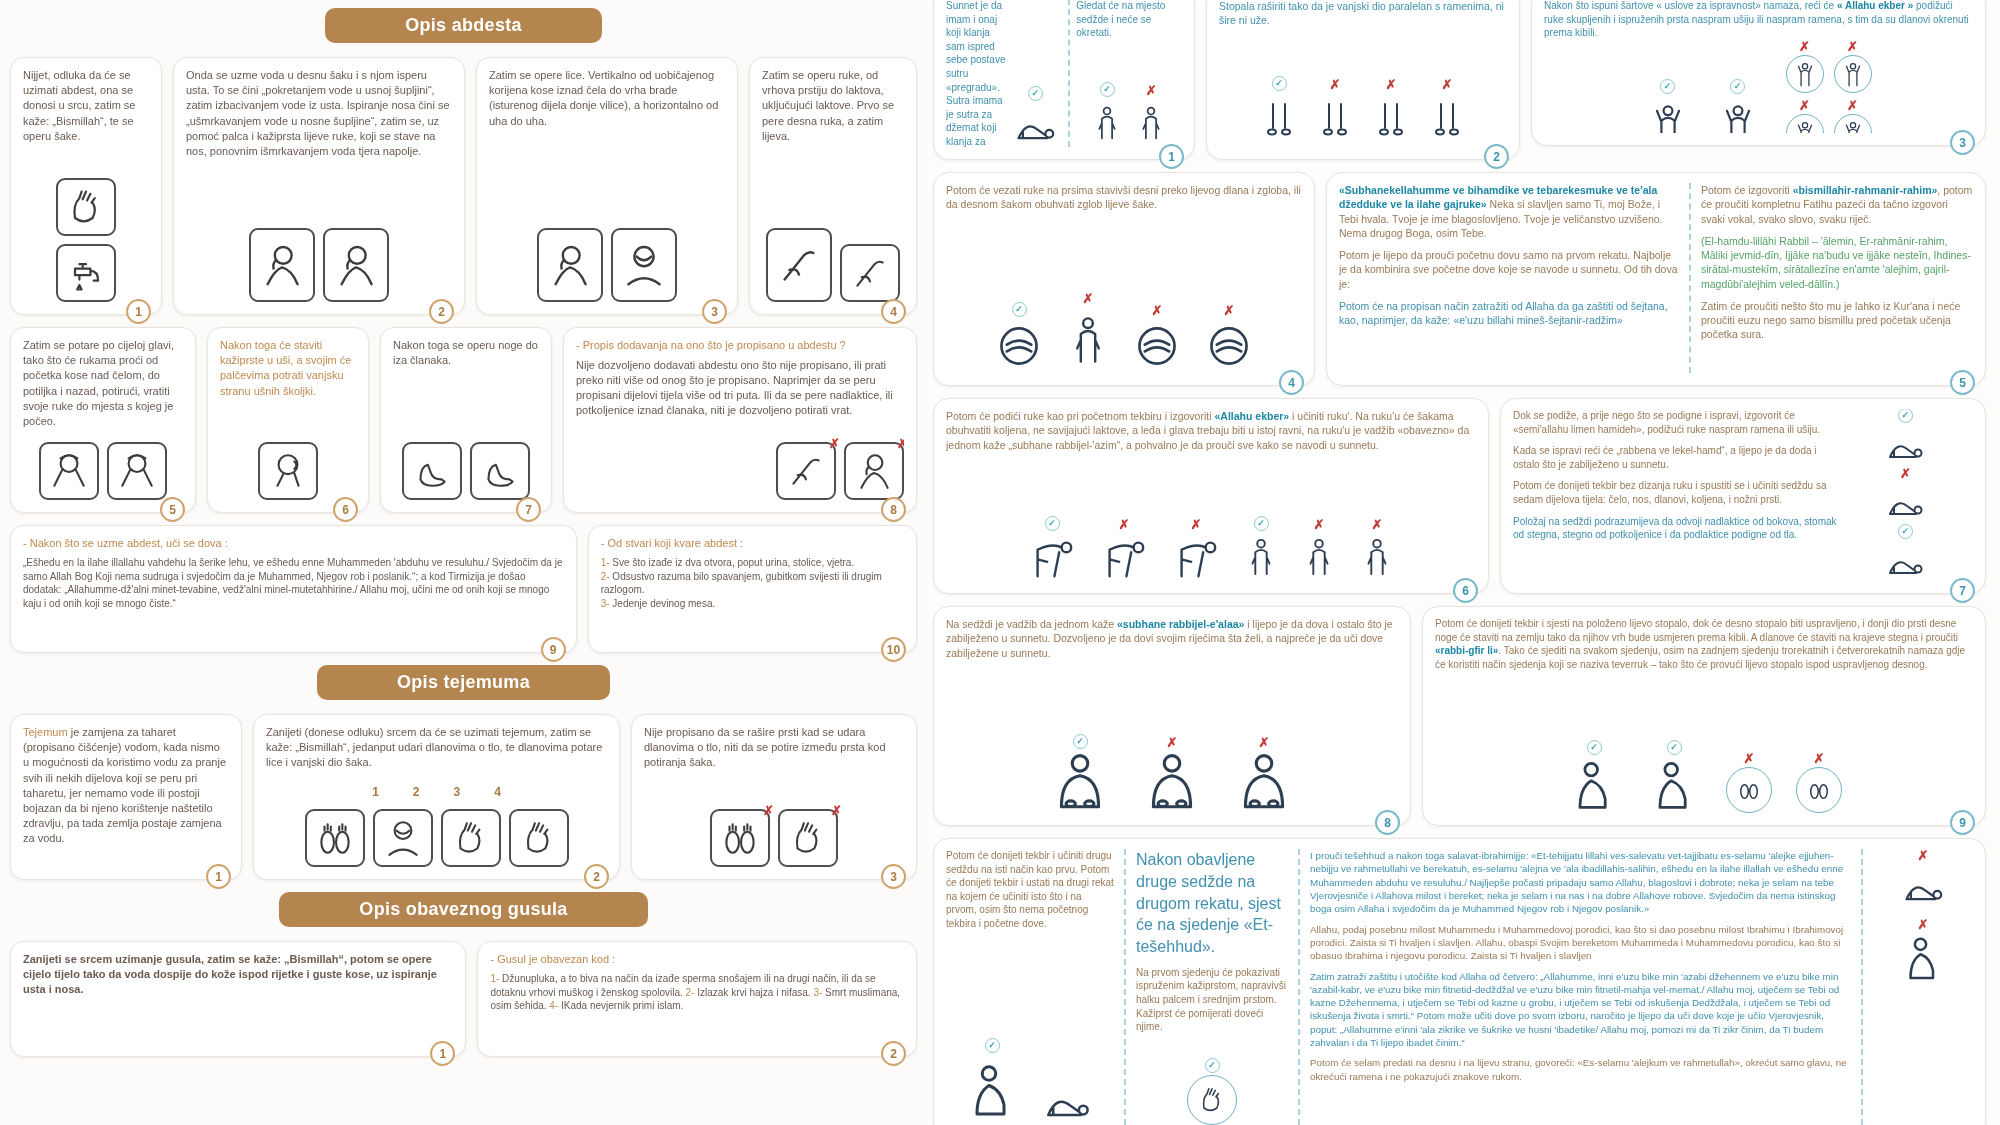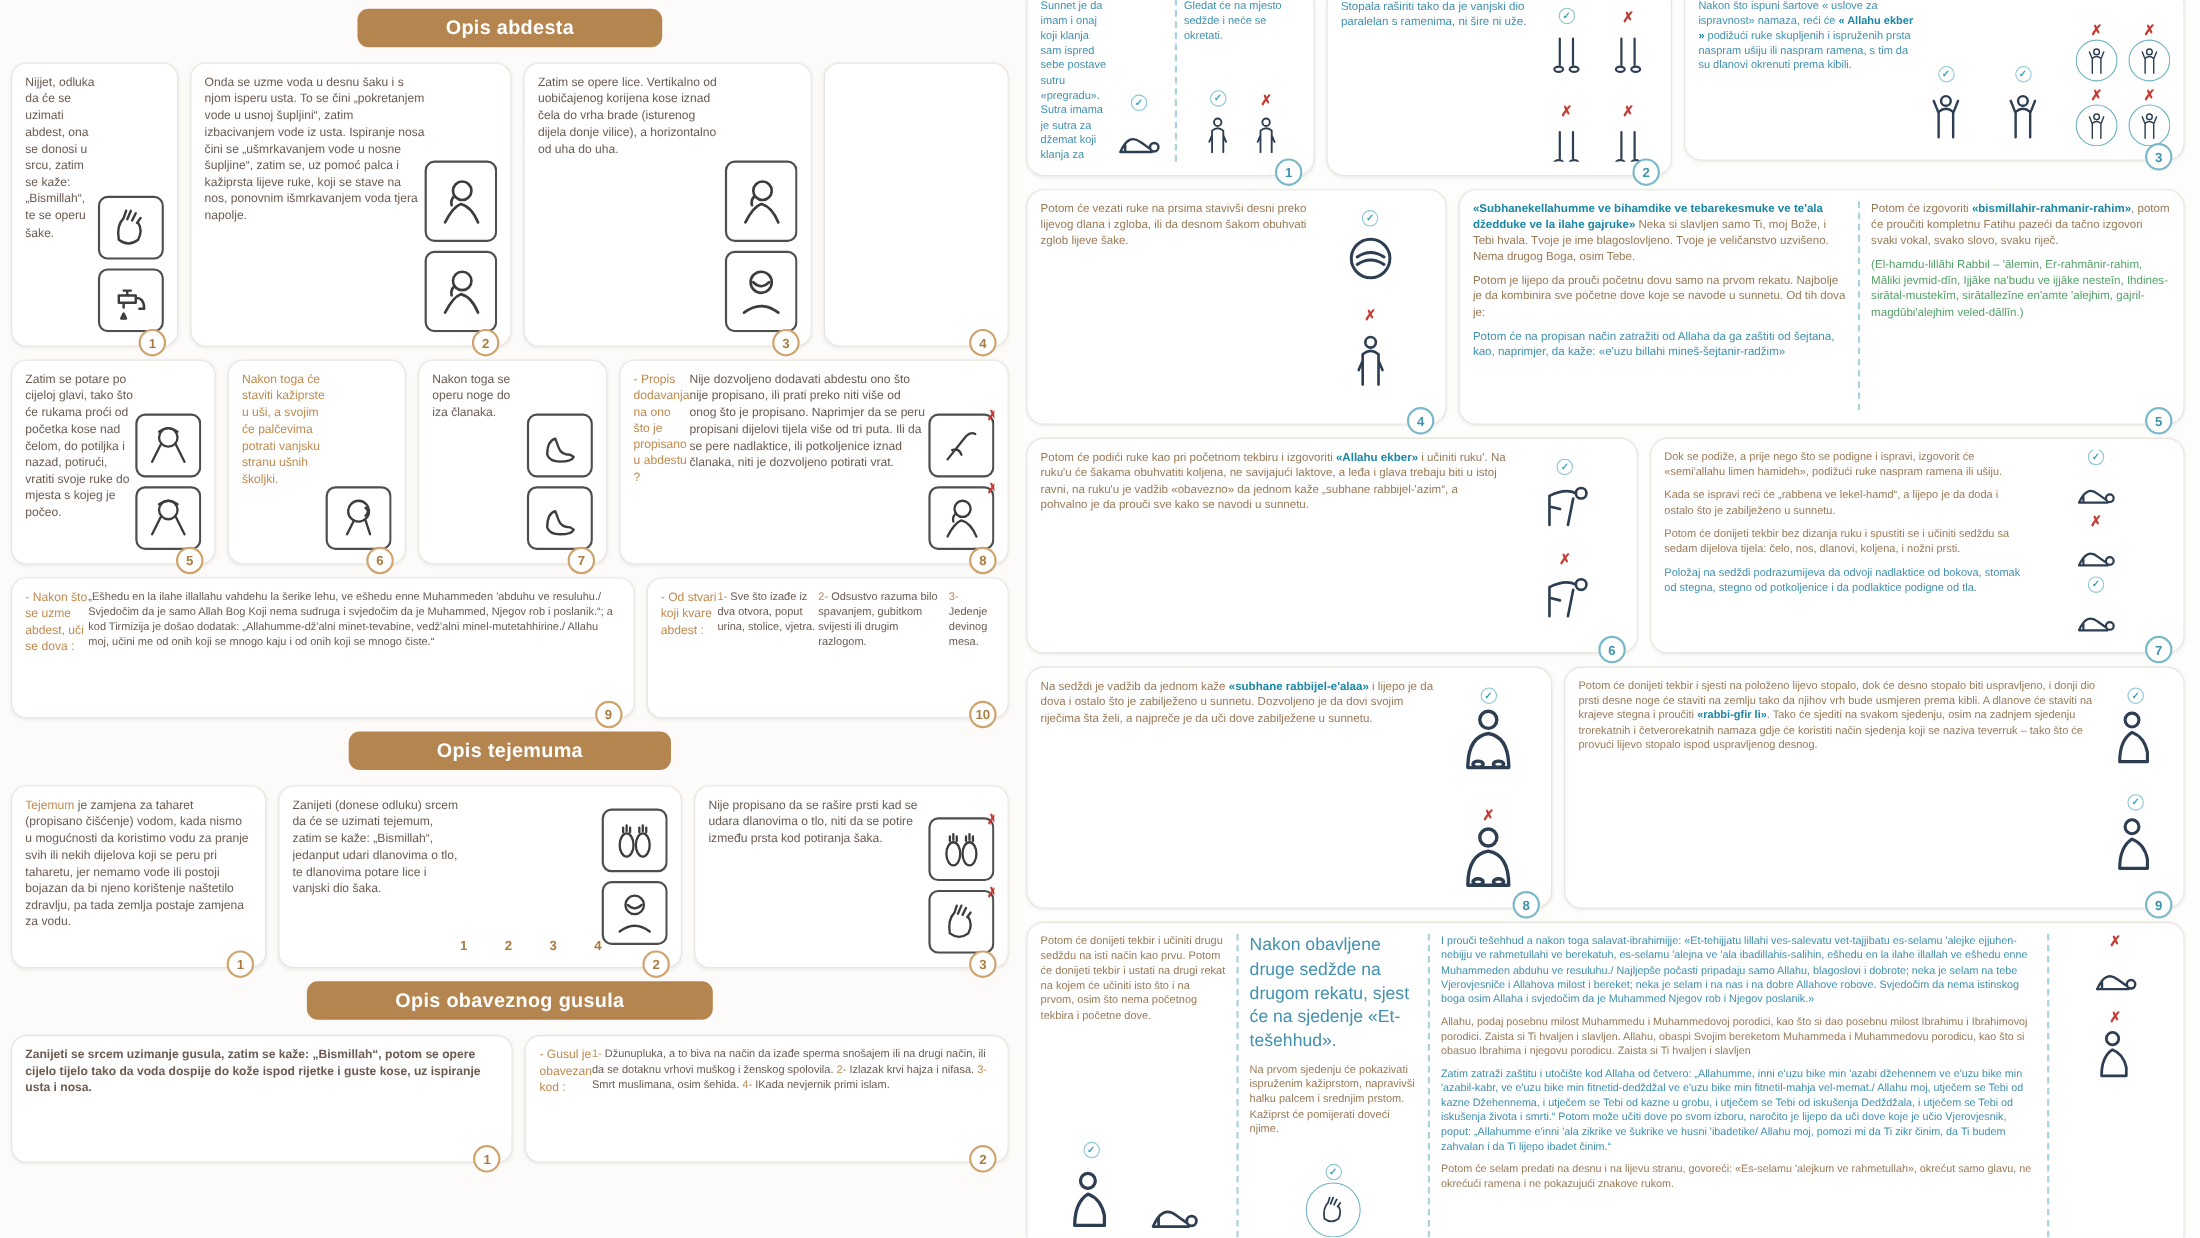--- a/index.html
+++ b/index.html
@@ -5,21 +5,21 @@
   html,body{margin:0;padding:0}
   body{width:2000px;height:1125px;overflow:hidden;background:#fdfdfc;font-family:"Liberation Sans",sans-serif}
   .pages{display:flex;width:2000px;height:1125px}
   .page{box-sizing:border-box}
   .pgL{width:925px;padding:4px 8px 0 10px;background:#fcfbf9}
   .pgR{width:1075px;padding:0 14px 0 8px;background:#fdfdfc}
   .row{display:flex;gap:11px;margin-bottom:12px}
   .card{position:relative;background:#fff;border:1px solid #e9e4de;border-radius:14px;
         box-shadow:0 1px 3px rgba(90,70,50,.09);padding:10px 12px 12px;display:flex;
         flex-direction:column;box-sizing:border-box;overflow:visible}
-  .card .inner{overflow:hidden;display:flex;flex-direction:row;flex:1}
+  .card .inner{overflow:hidden;display:flex;flex-direction:column;flex:1}
   p{margin:0}
   .pill{background:#b5854f;color:#fff;font-weight:bold;font-size:18px;text-align:left;
         border-radius:10px;padding:7px 80px;width:fit-content;margin:4px auto 14px;letter-spacing:.3px}
   .tb{color:#6b5b51;font-size:11px;line-height:1.38}
   .to{color:#c08a4e}
   .hd{color:#c08a4e;font-size:11px;line-height:1.35;margin-bottom:5px}
   .itemnum{color:#c08a4e}
   .bdg{position:absolute;right:10px;bottom:-10px;width:21px;height:21px;border-radius:50%;
        background:#fff;display:flex;align-items:center;justify-content:center;
        font-size:12px;font-weight:bold;z-index:3}
@@ -189,20 +189,35 @@
                 <svg class="fg" width="48" height="52" viewBox="0 0 40 40">
                   <use href="#s-cover"></use>
                 </svg>
               </div>
           </div>
         </div>
         <div class="bdg gold">3</div>
       </div>
 
       <div class="card" style="flex:1">
+        <div class="inner">
+          <p class="tb">Zatim se operu ruke, od vrhova prstiju do laktova, uključujući laktove. Prvo se pere desna ruka, a zatim lijeva.</p>
+          <div class="figs">
+            <div class="frame">
+                <svg class="fg" width="48" height="52" viewBox="0 0 40 40">
+                  <use href="#s-arm"></use>
+                </svg>
+              </div>
+            <div class="frame sm">
+                <svg class="fg" width="42" height="42" viewBox="0 0 40 40">
+                  <use href="#s-arm"></use>
+                </svg>
+              </div>
+          </div>
+        </div>
         <div class="bdg gold">4</div>
       </div>
     </div>
 
     <div class="row" style="height:186px">
       <div class="card" style="width:186px">
         <div class="inner">
           <p class="tb">Zatim se potare po cijeloj glavi, tako što će rukama proći od početka kose nad čelom, do potiljka i nazad, potirući, vratiti svoje ruke do mjesta s kojeg je počeo.</p>
           <div class="figs">
             <div class="frame sm">
@@ -551,20 +566,21 @@
         <div class="cols">
           <div class="colstack" style="flex:1.25">
             <p class="rb"><span class="rteal">«Subhanekellahumme ve bihamdike ve tebarekesmuke ve te'ala džedduke ve la ilahe gajruke»</span><span> Neka si slavljen samo Ti, moj Bože, i Tebi hvala. Tvoje je ime blagoslovljeno. Tvoje je veličanstvo uzvišeno. Nema drugog Boga, osim Tebe.</span></p>
             <p class="rb">Potom je lijepo da prouči početnu dovu samo na prvom rekatu. Najbolje je da kombinira sve početne dove koje se navode u sunnetu. Od tih dova je:</p>
             <p class="rb rblue">Potom će na propisan način zatražiti od Allaha da ga zaštiti od šejtana, kao, naprimjer, da kaže: «e'uzu billahi mineš-šejtanir-radžim»</p>
           </div>
           <div class="vd"></div>
           <div class="colstack" style="flex:1">
             <p class="rb"><span>Potom će izgovoriti </span><span class="rteal">«bismillahir-rahmanir-rahim»</span><span>, potom će proučiti kompletnu Fatihu pazeći da tačno izgovori svaki vokal, svako slovo, svaku riječ.</span></p>
             <p class="rb rgreen">(El-hamdu-lillāhi Rabbil – 'ālemin, Er-rahmānir-rahim, Māliki jevmid-dīn, Ijjāke na'budu ve ijjāke nesteīn, Ihdines-sirātal-mustekīm, sirātallezīne en'amte 'alejhim, gajril-magdūbi'alejhim veled-dāllīn.)</p>
+            <p class="rb">Zatim će proučiti nešto što mu je lahko iz Kur'ana i neće proučiti euzu nego samo bismillu pred početak učenja početka sura.</p>
           </div>
         </div>
         <div class="bdg teal">5</div>
       </div>
     </div>
 
     <div class="row" style="height:196px">
       <div class="card" style="width:556px">
         <div class="inner">
           <p class="rb"><span>Potom će podići ruke kao pri početnom tekbiru i izgovoriti </span><span class="rteal">«Allahu ekber»</span><span> i učiniti ruku'. Na ruku'u će šakama obuhvatiti koljena, ne savijajući laktove, a leđa i glava trebaju biti u istoj ravni, na ruku'u je vadžib «obavezno» da jednom kaže „subhane rabbijel-'azim“, a pohvalno je da prouči sve kako se navodi u sunnetu.</span></p>

